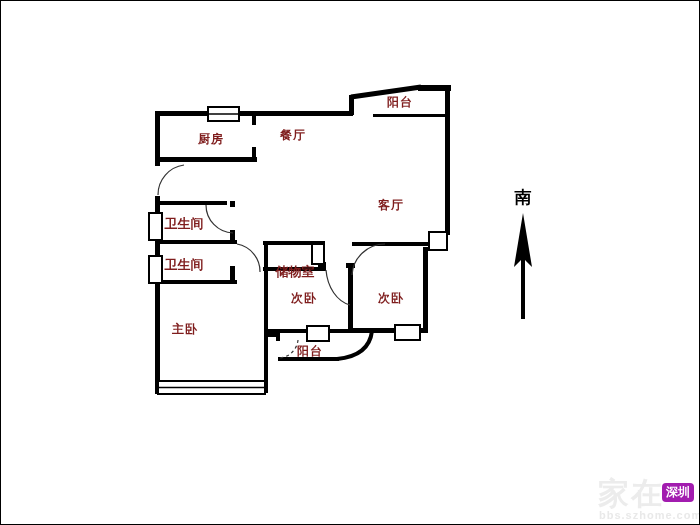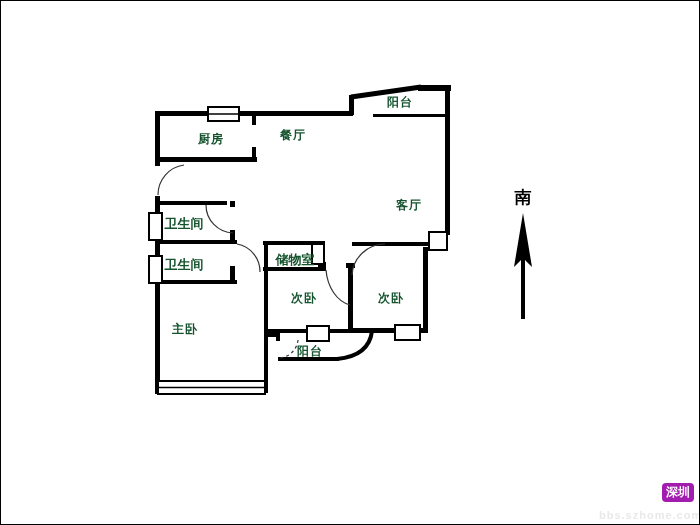--- a/index.html
+++ b/index.html
@@ -5,21 +5,21 @@
   * { margin:0; padding:0; box-sizing:border-box; }
   html,body { background:#888; }
   #canvas {
     position:relative; width:700px; height:525px; background:#ffffff;
     border:1px solid #000; overflow:hidden;
     font-family:"Liberation Sans","DejaVu Sans",sans-serif;
   }
   #plan-svg { position:absolute; left:0; top:0; width:700px; height:525px; }
   .room-label {
     position:absolute; transform:translate(-50%,-50%);
-    font-weight:bold; font-size:12px; color:#14532d; white-space:nowrap;
+    font-weight:bold; font-size:12px; color:#7f1d1d; white-space:nowrap;
     letter-spacing:1px;
   }
   .room-label.sm { font-size:13px; letter-spacing:0; }
   #compass-label {
     position:absolute; left:522px; top:196px; transform:translate(-50%,-50%);
     font-weight:bold; font-size:17px; color:#000;
   }
   #watermark {
     position:absolute; left:597px; top:472px; width:120px; height:50px;
     color:#ebebeb; pointer-events:none;
@@ -147,29 +147,30 @@
 
     <g fill="#000">
       <polygon points="522,212 531,266 524,259 524,318 520,318 520,259 513,266"></polygon>
     </g>
   </svg>
 
   <div id="labels">
       <div class="room-label" style="left: 210px; top: 138px;">厨房</div>
       <div class="room-label" style="left: 292px; top: 134px;">餐厅</div>
       <div class="room-label" style="left: 399px; top: 101px;">阳台</div>
-      <div class="room-label" style="left: 408px; top: 204px;">客厅</div>
+      <div class="room-label" style="left: 390px; top: 204px;">客厅</div>
       <div class="room-label sm" style="left: 183px; top: 223px;">卫生间</div>
       <div class="room-label sm" style="left: 183px; top: 264px;">卫生间</div>
-      <div class="room-label sm" style="left: 294px; top: 259px;">储物室</div>
+      <div class="room-label sm" style="left: 294px; top: 271px;">储物室</div>
       <div class="room-label" style="left: 303px; top: 297px;">次卧</div>
       <div class="room-label" style="left: 390px; top: 297px;">次卧</div>
       <div class="room-label" style="left: 184px; top: 328px;">主卧</div>
       <div class="room-label" style="left: 309px; top: 350px;">阳台</div>
     </div>
 
   <div id="compass-label">南</div>
 
   <div id="watermark">
+    <span id="wm-brand">家在</span>
     <span id="wm-badge">深圳</span>
     <span id="wm-site">bbs.szhome.com</span>
   </div>
 </div>
 
 </body></html>

